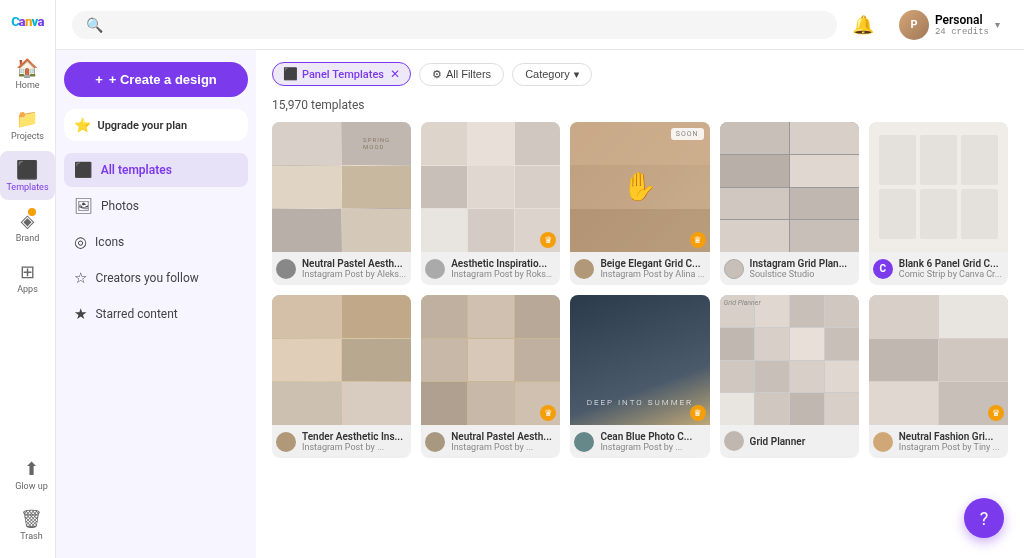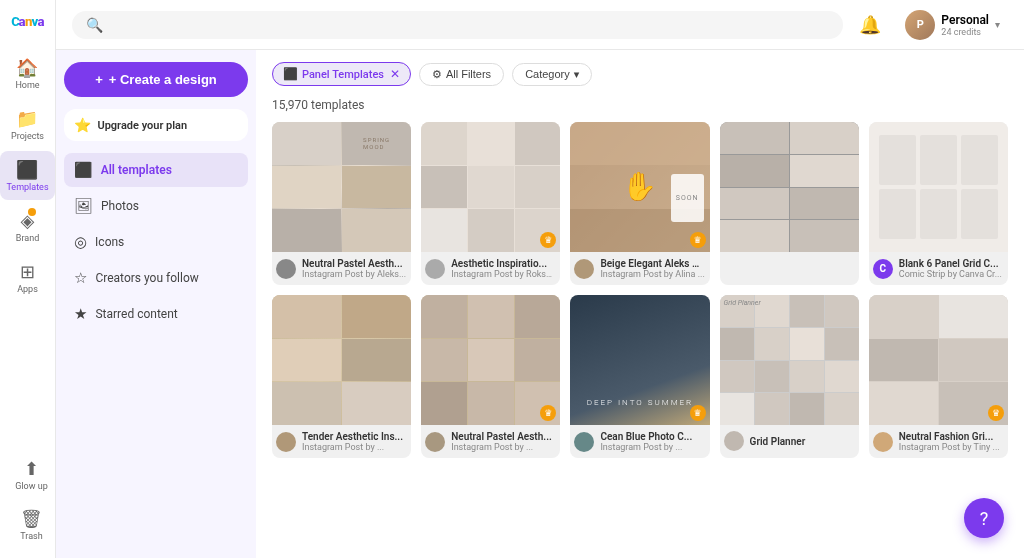--- a/index.html
+++ b/index.html
@@ -364,21 +364,21 @@
       <span style="color:#888; font-size:14px;">🔍</span>
     </div>
     <div class="header-right">
       <button class="bell-btn">🔔</button>
       <div class="user-profile">
         <div class="avatar" style="background: linear-gradient(135deg, #d4a574, #a0785a);">
           <span style="font-size:11px; color:white; font-weight:bold;">P</span>
         </div>
         <div>
           <div style="font-size:12px; font-weight:600; color:#000000;">Personal</div>
-          <div style="font-size:9px; color:#888;">24 credits</div>
+          <div style="font-size:9px; color:#888;font-family:Liberation Mono, monospace;">24 credits</div>
         </div>
         <span style="font-size:10px; color:#888;">▾</span>
       </div>
     </div>
   </header>
 
   <div class="content">
 
     <aside class="left-panel">
       <button class="create-btn">
@@ -483,43 +483,50 @@
 
         <div class="template-card">
           <div class="template-thumb" style="background:linear-gradient(135deg,#c8a888,#d4b898,#e0c8a8); position:relative;">
             <div style="position:absolute;top:0;left:0;right:0;bottom:0;display:grid;grid-template-columns:1fr;grid-template-rows:1fr 1fr 1fr;">
               <div style="background:rgba(200,168,136,0.7);"></div>
               <div style="background:rgba(180,148,116,0.5);display:flex;align-items:center;justify-content:center;">
                 <span style="font-size:28px;color:#c8a888;">✋</span>
               </div>
               <div style="background:rgba(160,128,96,0.6);"></div>
             </div>
-            <span style="position:absolute;top:6px;right:6px;background:rgba(255,255,255,0.85);font-size:7px;padding:20px 5px;border-radius:3px;color:#888;letter-spacing:1px;margin-top:46px;">SOON</span>
+            <span style="position:absolute;top:6px;right:6px;background:rgba(255,255,255,0.85);font-size:7px;padding:2px 5px;border-radius:3px;color:#888;letter-spacing:1px;">SOON</span>
             <div class="crown-badge">♛</div>
           </div>
           <div class="template-info">
             <div class="template-avatar" style="background:#b09878;"></div>
             <div class="template-text">
-              <div class="template-title">Beige Elegant Aleks C...</div>
+              <div class="template-title">Beige Elegant Grid C...</div>
               <div class="template-sub">Instagram Post by Alina ...</div>
             </div>
           </div>
         </div>
 
         <div class="template-card">
           <div class="template-thumb" style="position:relative;">
             <div style="width:100%;height:100%;display:grid;grid-template-columns:1fr 1fr;grid-template-rows:1fr 1fr 1fr 1fr;gap:1px;background:#999;">
               <div style="background:#c8c0b8;"></div>
               <div style="background:#d8d0c8;"></div>
               <div style="background:#b8b0a8;"></div>
               <div style="background:#e0d8d0;"></div>
               <div style="background:#d0c8c0;"></div>
               <div style="background:#c0b8b0;"></div>
               <div style="background:#d8d0c8;"></div>
               <div style="background:#c8c0b8;"></div>
+            </div>
+          </div>
+          <div class="template-info">
+            <div class="template-avatar" style="background:#c8c0b8;border:1px solid #aaa;"></div>
+            <div class="template-text">
+              <div class="template-title">Instagram Grid Plan...</div>
+              <div class="template-sub">Soulstice Studio</div>
             </div>
           </div>
         </div>
 
         <div class="template-card">
           <div class="template-thumb" style="background:#f0ece8;display:flex;align-items:center;justify-content:center;">
             <div style="display:grid;grid-template-columns:1fr 1fr 1fr;grid-template-rows:1fr 1fr;gap:4px;width:85%;height:80%;">
               <div style="background:#e4e0dc;border-radius:2px;"></div>
               <div style="background:#e4e0dc;border-radius:2px;"></div>
               <div style="background:#e4e0dc;border-radius:2px;"></div>

